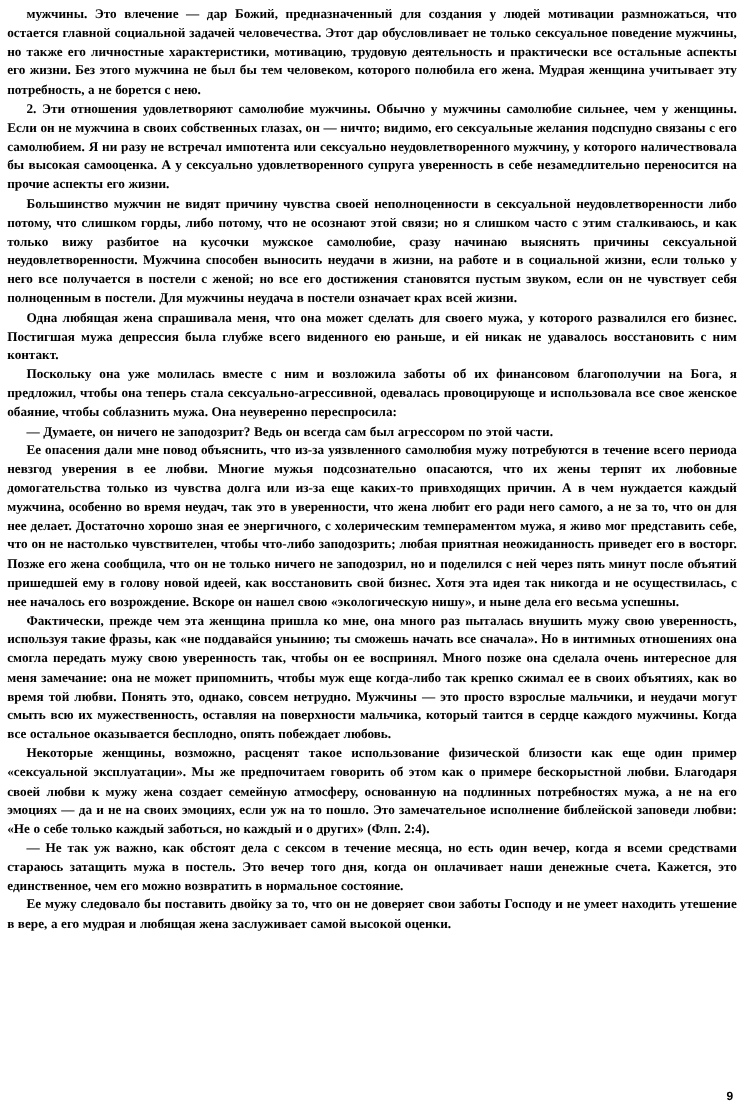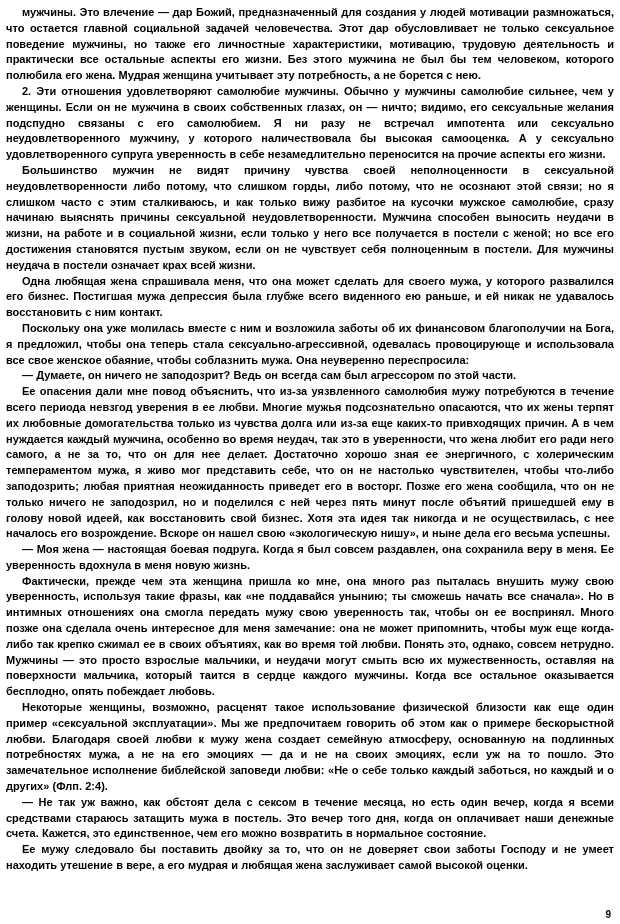--- a/index.html
+++ b/index.html
@@ -20,20 +20,21 @@
     overflow: hidden;
   }
   .text-block p {
     margin: 0;
     padding: 0;
     font-size: 11px;
     line-height: 15.8px;
     text-align: justify;
     text-indent: 16px;
     word-spacing: 0.2px;
+    font-family: Liberation Serif, serif;
   }
   .page-number {
     position: absolute;
     right: 9px;
     bottom: 4px;
     font-size: 10px;
     font-weight: bold;
     color: #000000;
   }
 </style>
@@ -42,20 +43,19 @@
 
 <div class="page">
   <div class="text-block">
     <p>мужчины. Это влечение — дар Божий, предназначенный для создания у людей мотивации размножаться, что остается главной социальной задачей человечества. Этот дар обусловливает не только сексуальное поведение мужчины, но также его личностные характеристики, мотивацию, трудовую деятельность и практически все остальные аспекты его жизни. Без этого мужчина не был бы тем человеком, которого полюбила его жена. Мудрая женщина учитывает эту потребность, а не борется с нею.</p>
     <p>2. Эти отношения удовлетворяют самолюбие мужчины. Обычно у мужчины самолюбие сильнее, чем у женщины. Если он не мужчина в своих собственных глазах, он — ничто; видимо, его сексуальные желания подспудно связаны с его самолюбием. Я ни разу не встречал импотента или сексуально неудовлетворенного мужчину, у которого наличествовала бы высокая самооценка. А у сексуально удовлетворенного супруга уверенность в себе незамедлительно переносится на прочие аспекты его жизни.</p>
     <p>Большинство мужчин не видят причину чувства своей неполноценности в сексуальной неудовлетворенности либо потому, что слишком горды, либо потому, что не осознают этой связи; но я слишком часто с этим сталкиваюсь, и как только вижу разбитое на кусочки мужское самолюбие, сразу начинаю выяснять причины сексуальной неудовлетворенности. Мужчина способен выносить неудачи в жизни, на работе и в социальной жизни, если только у него все получается в постели с женой; но все его достижения становятся пустым звуком, если он не чувствует себя полноценным в постели. Для мужчины неудача в постели означает крах всей жизни.</p>
     <p>Одна любящая жена спрашивала меня, что она может сделать для своего мужа, у которого развалился его бизнес. Постигшая мужа депрессия была глубже всего виденного ею раньше, и ей никак не удавалось восстановить с ним контакт.</p>
     <p>Поскольку она уже молилась вместе с ним и возложила заботы об их финансовом благополучии на Бога, я предложил, чтобы она теперь стала сексуально-агрессивной, одевалась провоцирующе и использовала все свое женское обаяние, чтобы соблазнить мужа. Она неуверенно переспросила:</p>
     <p>— Думаете, он ничего не заподозрит? Ведь он всегда сам был агрессором по этой части.</p>
     <p>Ее опасения дали мне повод объяснить, что из-за уязвленного самолюбия мужу потребуются в течение всего периода невзгод уверения в ее любви. Многие мужья подсознательно опасаются, что их жены терпят их любовные домогательства только из чувства долга или из-за еще каких-то привходящих причин. А в чем нуждается каждый мужчина, особенно во время неудач, так это в уверенности, что жена любит его ради него самого, а не за то, что он для нее делает. Достаточно хорошо зная ее энергичного, с холерическим темпераментом мужа, я живо мог представить себе, что он не настолько чувствителен, чтобы что-либо заподозрить; любая приятная неожиданность приведет его в восторг. Позже его жена сообщила, что он не только ничего не заподозрил, но и поделился с ней через пять минут после объятий пришедшей ему в голову новой идеей, как восстановить свой бизнес. Хотя эта идея так никогда и не осуществилась, с нее началось его возрождение. Вскоре он нашел свою «экологическую нишу», и ныне дела его весьма успешны.</p>
-    <p>— Моя жена — настоящая боевая подруга. Когда я был совсем раздавлен, она сохранила веру в меня. Ее уверенность вдохнула в меня новую жизнь.</p>
     <p>Фактически, прежде чем эта женщина пришла ко мне, она много раз пыталась внушить мужу свою уверенность, используя такие фразы, как «не поддавайся унынию; ты сможешь начать все сначала». Но в интимных отношениях она смогла передать мужу свою уверенность так, чтобы он ее воспринял. Много позже она сделала очень интересное для меня замечание: она не может припомнить, чтобы муж еще когда-либо так крепко сжимал ее в своих объятиях, как во время той любви. Понять это, однако, совсем нетрудно. Мужчины — это просто взрослые мальчики, и неудачи могут смыть всю их мужественность, оставляя на поверхности мальчика, который таится в сердце каждого мужчины. Когда все остальное оказывается бесплодно, опять побеждает любовь.</p>
     <p>Некоторые женщины, возможно, расценят такое использование физической близости как еще один пример «сексуальной эксплуатации». Мы же предпочитаем говорить об этом как о примере бескорыстной любви. Благодаря своей любви к мужу жена создает семейную атмосферу, основанную на подлинных потребностях мужа, а не на его эмоциях — да и не на своих эмоциях, если уж на то пошло. Это замечательное исполнение библейской заповеди любви: «Не о себе только каждый заботься, но каждый и о других» (Флп. 2:4).</p>
     <p>— Не так уж важно, как обстоят дела с сексом в течение месяца, но есть один вечер, когда я всеми средствами стараюсь затащить мужа в постель. Это вечер того дня, когда он оплачивает наши денежные счета. Кажется, это единственное, чем его можно возвратить в нормальное состояние.</p>
     <p>Ее мужу следовало бы поставить двойку за то, что он не доверяет свои заботы Господу и не умеет находить утешение в вере, а его мудрая и любящая жена заслуживает самой высокой оценки.</p>
   </div>
   <div class="page-number">9</div>
 </div>
 
 </body></html>

